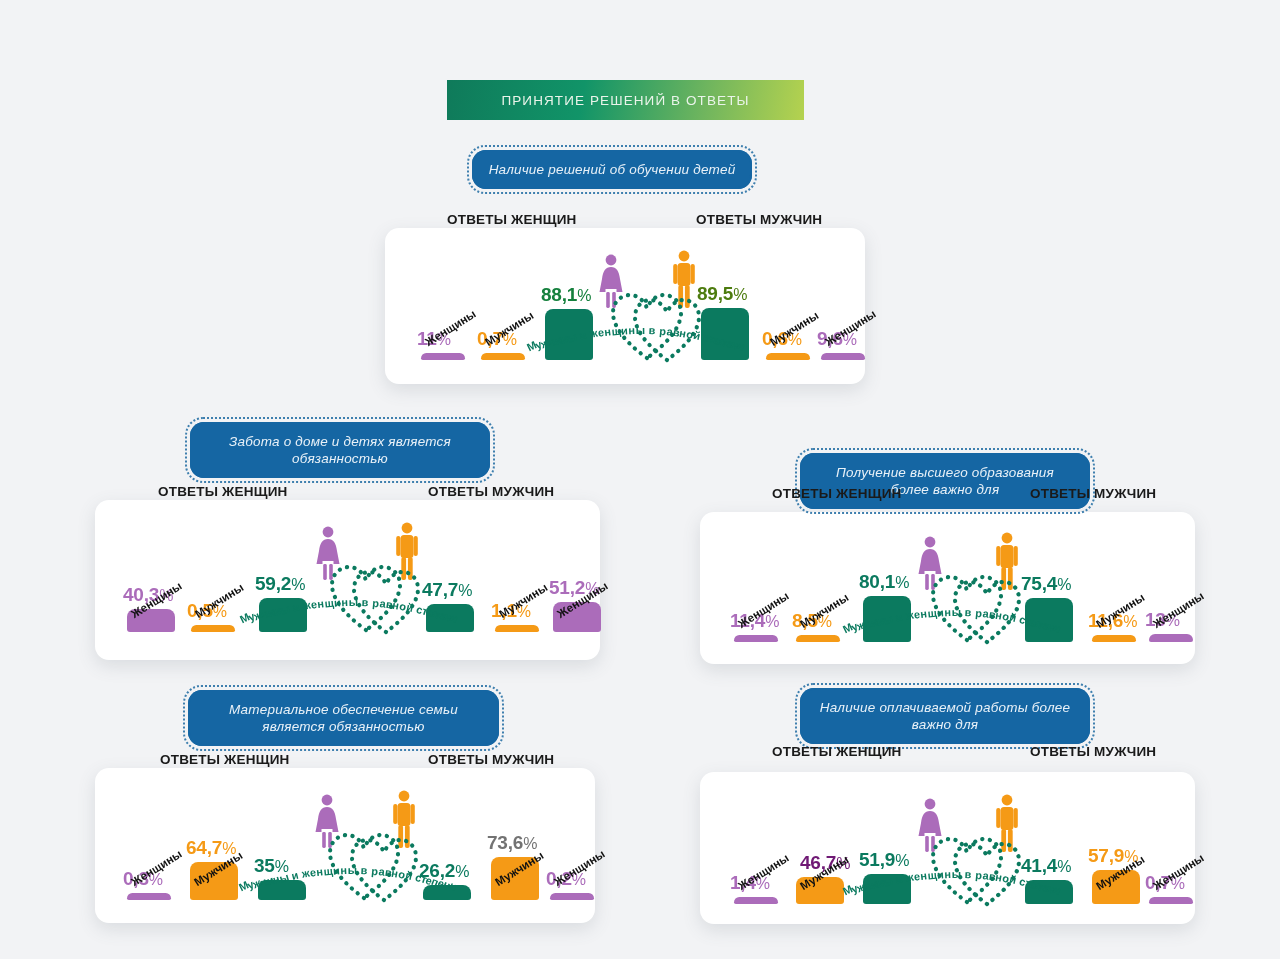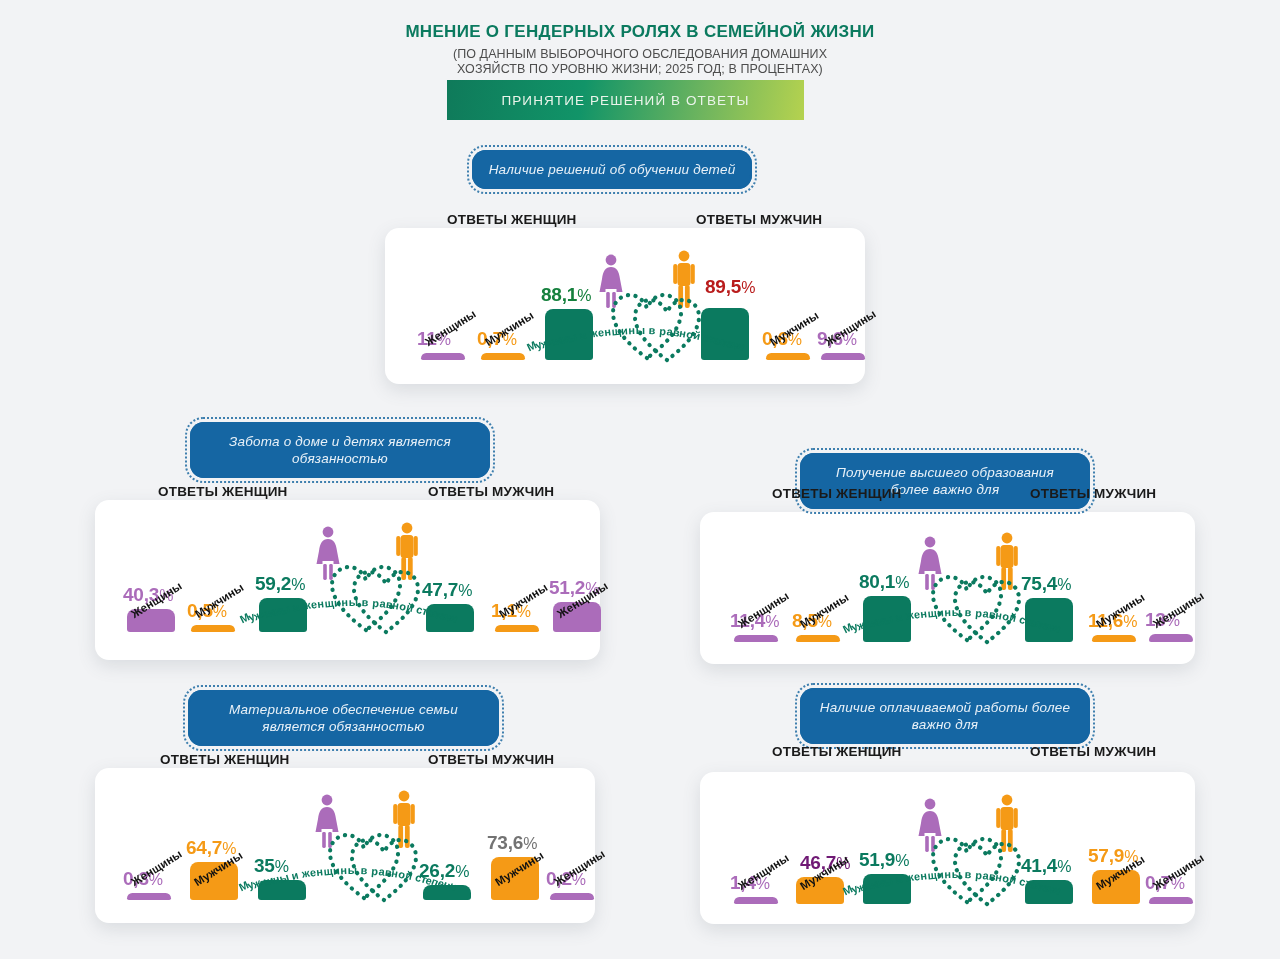--- a/index.html
+++ b/index.html
@@ -90,27 +90,20 @@
 
   
   .icon { position: absolute; }
   .heart { position: absolute; }
 </style>
 </head>
 <body>
 
 <div class="page">
 
-  <div class="header">
-    <div class="hdr-title">МНЕНИЕ О ГЕНДЕРНЫХ РОЛЯХ В СЕМЕЙНОЙ ЖИЗНИ</div>
-    <div class="hdr-sub">
-      <div>(ПО ДАННЫМ ВЫБОРОЧНОГО ОБСЛЕДОВАНИЯ ДОМАШНИХ</div>
-      <div>ХОЗЯЙСТВ ПО УРОВНЮ ЖИЗНИ; 2025 ГОД; В ПРОЦЕНТАХ)</div>
-    </div>
-  </div>
   <div class="banner">
     <span>ПРИНЯТИЕ РЕШЕНИЙ В ОТВЕТЫ</span>
   </div>
 
   <div id="panels">
       <div class="card" style="left: 385px; top: 228px; width: 480px; height: 156px;"></div>
       <div class="pill-wrap" style="left: 472px; top: 150px; width: 280px;">
         <div class="pill">
           <span>Наличие решений об обучении детей</span>
         </div>
@@ -120,21 +113,21 @@
       <div class="plot" style="left: 400px; top: 248px; width: 460px; height: 120px;">
         <div class="bar stub" style="left: 21px; width: 44px; height: 7px; bottom: 8px; background: rgb(171, 108, 186);"></div>
         <div class="val" style="color: rgb(171, 108, 186); left: 17px; bottom: 18px;">11<span class="pc">%</span></div>
         <div class="cat" style="left: 23px; top: 90px; transform: rotate(-32deg);">Женщины</div>
         <div class="bar stub" style="left: 81px; width: 44px; height: 7px; bottom: 8px; background: rgb(245, 154, 22);"></div>
         <div class="val" style="color: rgb(245, 154, 22); left: 77px; bottom: 18px;">0,7<span class="pc">%</span></div>
         <div class="cat" style="left: 83px; top: 90px; transform: rotate(-32deg);">Мужчины</div>
         <div class="bar" style="left: 145px; width: 48px; height: 51px; bottom: 8px; background: rgb(11, 122, 95);"></div>
         <div class="val" style="color: #15803d; left: 141px; bottom: 62px;">88,1<span class="pc">%</span></div>
         <div class="bar" style="left: 301px; width: 48px; height: 52px; bottom: 8px; background: rgb(11, 122, 95);"></div>
-        <div class="val" style="color: #b91c1c; left: 297px; bottom: 70px; margin-left: 8px;">89,5<span class="pc">%</span></div>
+        <div class="val" style="color: #4d7c0f; left: 297px; bottom: 63px;">89,5<span class="pc">%</span></div>
         <div class="bar stub" style="left: 366px; width: 44px; height: 7px; bottom: 8px; background: rgb(245, 154, 22);"></div>
         <div class="val" style="color: rgb(245, 154, 22); left: 362px; bottom: 18px;">0,6<span class="pc">%</span></div>
         <div class="cat" style="left: 368px; top: 90px; transform: rotate(-32deg);">Мужчины</div>
         <div class="bar stub" style="left: 421px; width: 44px; height: 7px; bottom: 8px; background: rgb(171, 108, 186);"></div>
         <div class="val" style="color: rgb(171, 108, 186); left: 417px; bottom: 18px;">9,6<span class="pc">%</span></div>
         <div class="cat" style="left: 423px; top: 90px; transform: rotate(-32deg);">Женщины</div>
         <div class="cat arc" style="left: 127px; top: 92px; width: 0px; white-space: nowrap;"><span class="arc-word" style="transform:rotate(-26.0deg) translateY(0.0px)">М</span><span class="arc-word" style="transform:rotate(-24.4deg) translateY(-1.5px)">у</span><span class="arc-word" style="transform:rotate(-22.8deg) translateY(-3.0px)">ж</span><span class="arc-word" style="transform:rotate(-21.3deg) translateY(-4.5px)">ч</span><span class="arc-word" style="transform:rotate(-19.7deg) translateY(-5.9px)">и</span><span class="arc-word" style="transform:rotate(-18.1deg) translateY(-7.3px)">н</span><span class="arc-word" style="transform:rotate(-16.5deg) translateY(-8.7px)">ы</span><span class="arc-word" style="transform:rotate(-15.0deg) translateY(-9.9px)">&nbsp;</span><span class="arc-word" style="transform:rotate(-13.4deg) translateY(-11.0px)">и</span><span class="arc-word" style="transform:rotate(-11.8deg) translateY(-12.1px)">&nbsp;</span><span class="arc-word" style="transform:rotate(-10.2deg) translateY(-13.0px)">ж</span><span class="arc-word" style="transform:rotate(-8.7deg) translateY(-13.9px)">е</span><span class="arc-word" style="transform:rotate(-7.1deg) translateY(-14.6px)">н</span><span class="arc-word" style="transform:rotate(-5.5deg) translateY(-15.1px)">щ</span><span class="arc-word" style="transform:rotate(-3.9deg) translateY(-15.5px)">и</span><span class="arc-word" style="transform:rotate(-2.4deg) translateY(-15.8px)">н</span><span class="arc-word" style="transform:rotate(-0.8deg) translateY(-16.0px)">ы</span><span class="arc-word" style="transform:rotate(0.8deg) translateY(-16.0px)">&nbsp;</span><span class="arc-word" style="transform:rotate(2.4deg) translateY(-15.8px)">в</span><span class="arc-word" style="transform:rotate(3.9deg) translateY(-15.5px)">&nbsp;</span><span class="arc-word" style="transform:rotate(5.5deg) translateY(-15.1px)">р</span><span class="arc-word" style="transform:rotate(7.1deg) translateY(-14.6px)">а</span><span class="arc-word" style="transform:rotate(8.7deg) translateY(-13.9px)">в</span><span class="arc-word" style="transform:rotate(10.2deg) translateY(-13.0px)">н</span><span class="arc-word" style="transform:rotate(11.8deg) translateY(-12.1px)">о</span><span class="arc-word" style="transform:rotate(13.4deg) translateY(-11.0px)">й</span><span class="arc-word" style="transform:rotate(15.0deg) translateY(-9.9px)">&nbsp;</span><span class="arc-word" style="transform:rotate(16.5deg) translateY(-8.7px)">с</span><span class="arc-word" style="transform:rotate(18.1deg) translateY(-7.3px)">т</span><span class="arc-word" style="transform:rotate(19.7deg) translateY(-5.9px)">е</span><span class="arc-word" style="transform:rotate(21.3deg) translateY(-4.5px)">п</span><span class="arc-word" style="transform:rotate(22.8deg) translateY(-3.0px)">е</span><span class="arc-word" style="transform:rotate(24.4deg) translateY(-1.5px)">н</span><span class="arc-word" style="transform:rotate(26.0deg) translateY(-0.0px)">и</span></div>
         <div class="icon" style="left: 196px; top: 6px;"><svg width="30" height="58" viewBox="0 0 30 58">
             <circle cx="15" cy="6" r="5.4" fill="#ab6cba"></circle>
             <path d="M15 13 C9.5 13 7 17 6 25 L3.5 38 H9.5 L9.5 35 H20.5 L20.5 38 H26.5 L24 25 C23 17 20.5 13 15 13 Z" fill="#ab6cba"></path>

